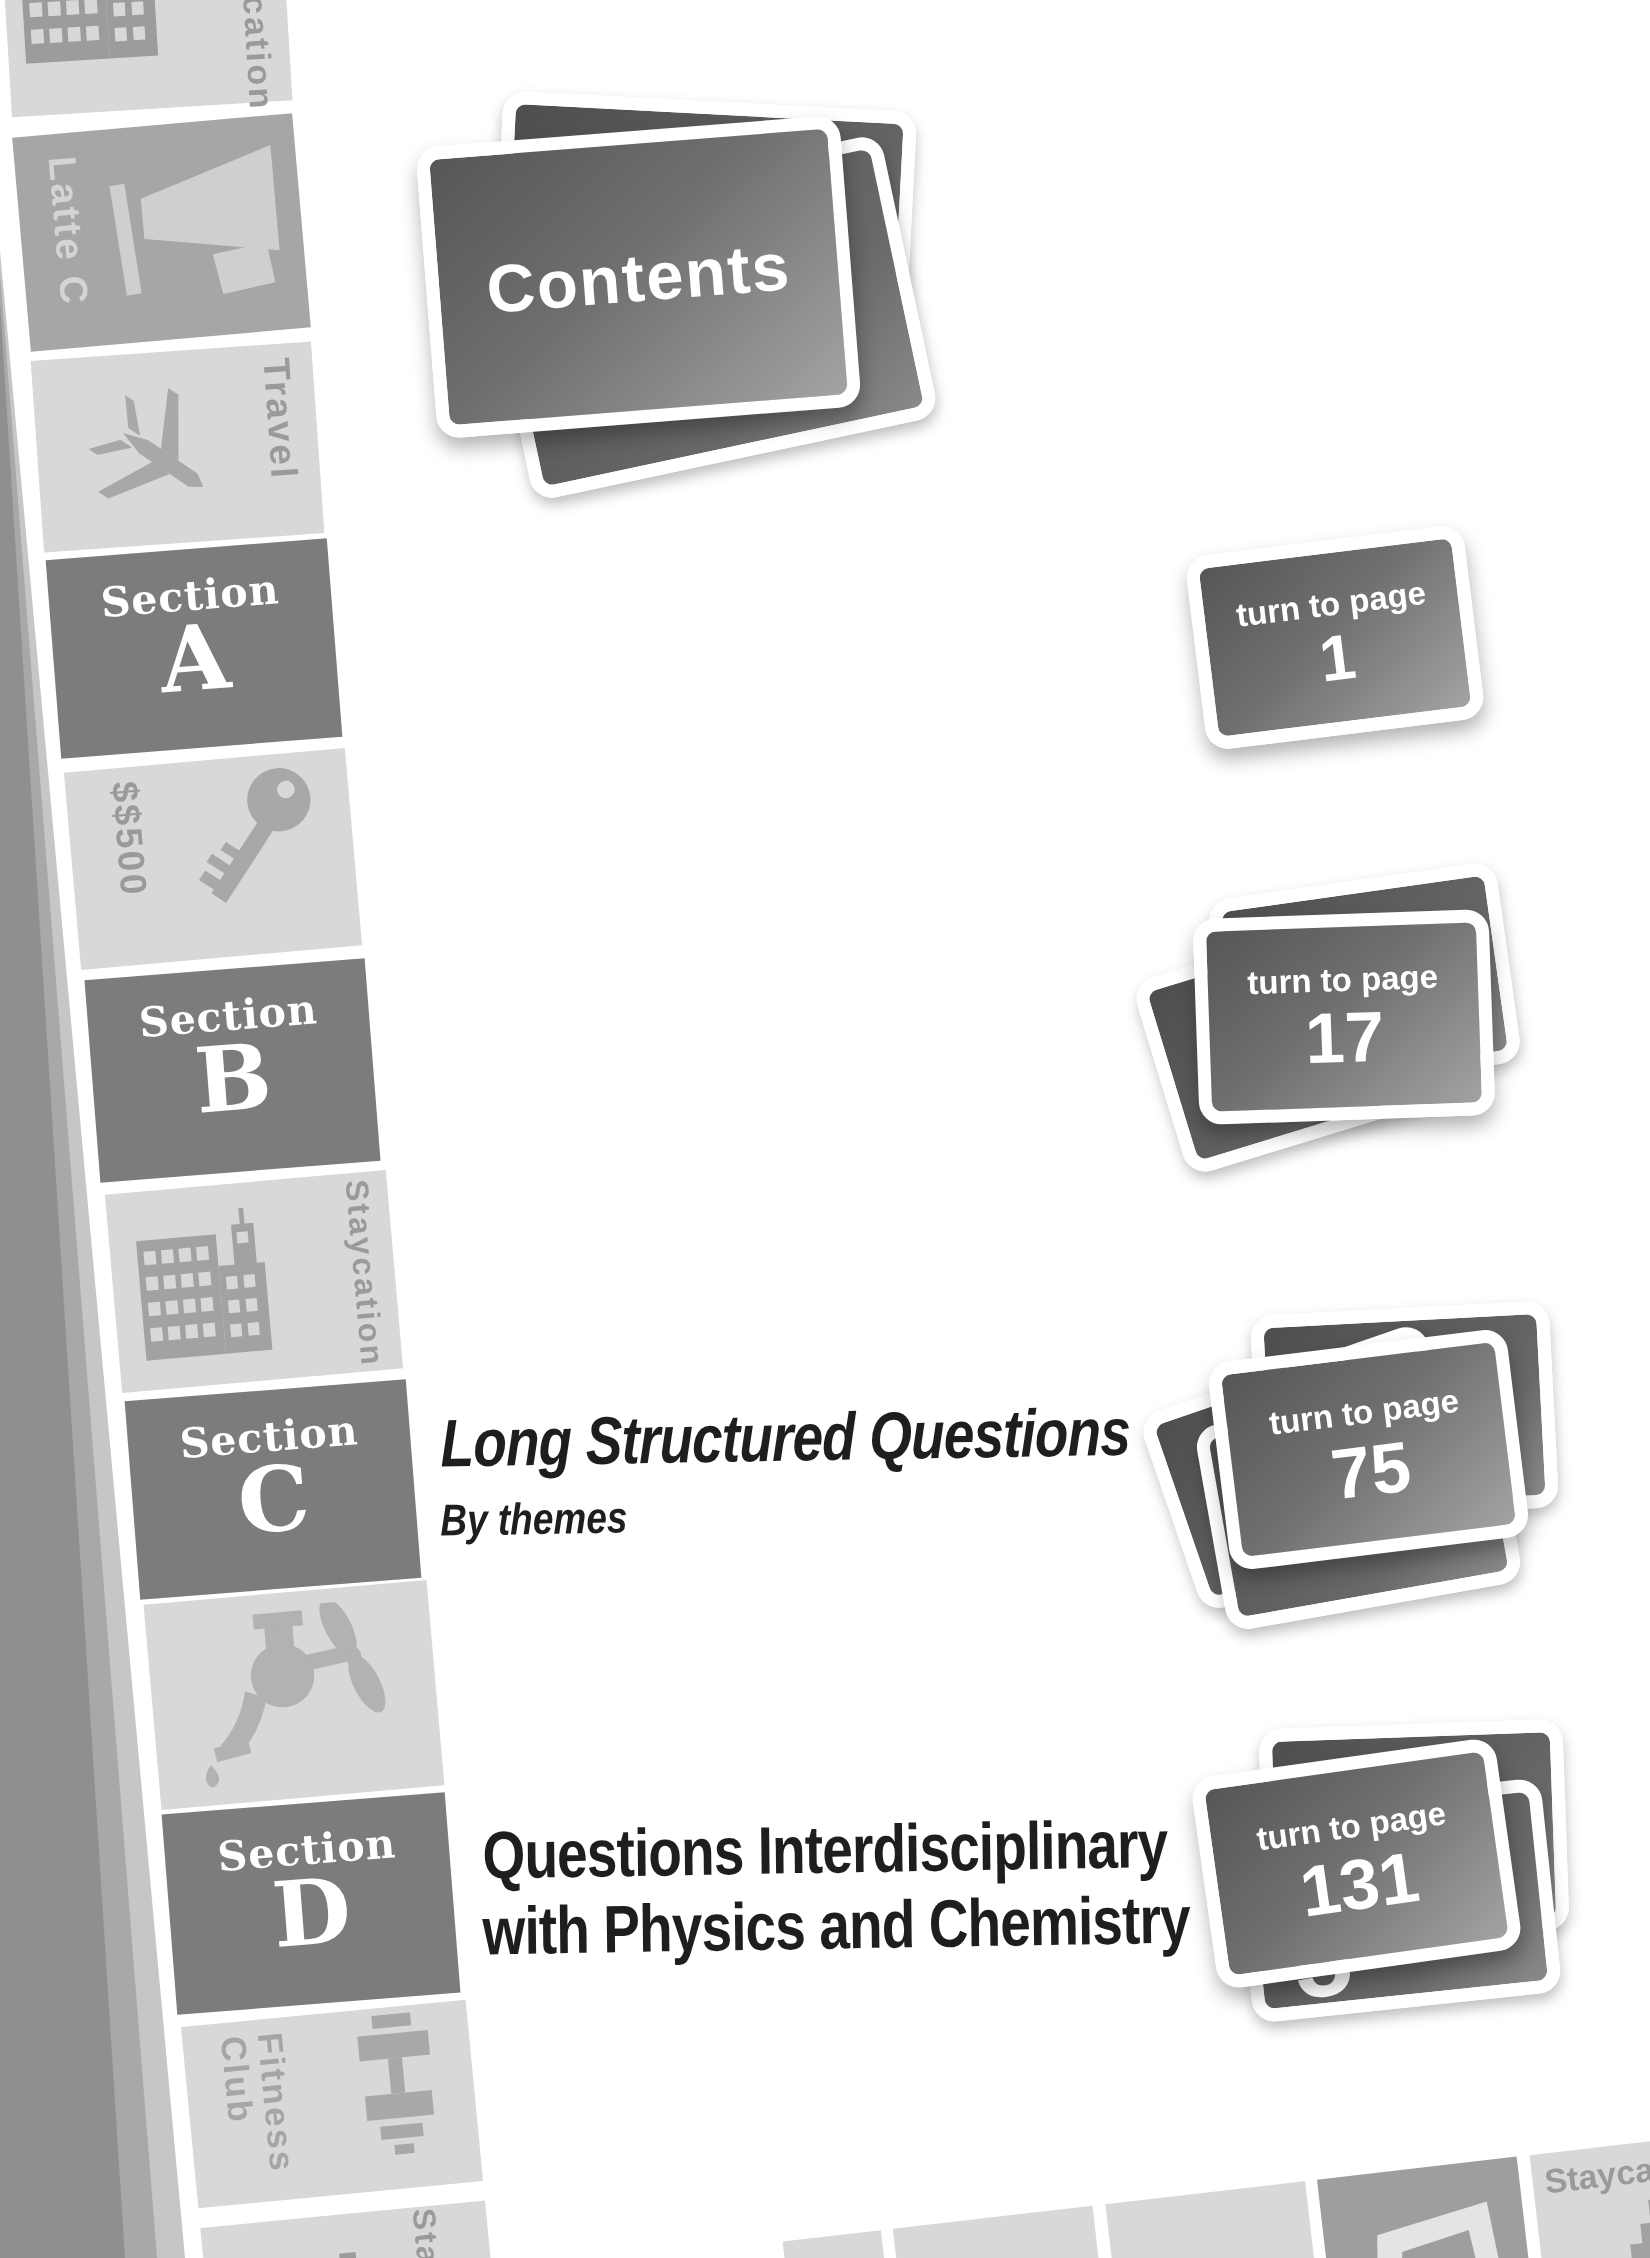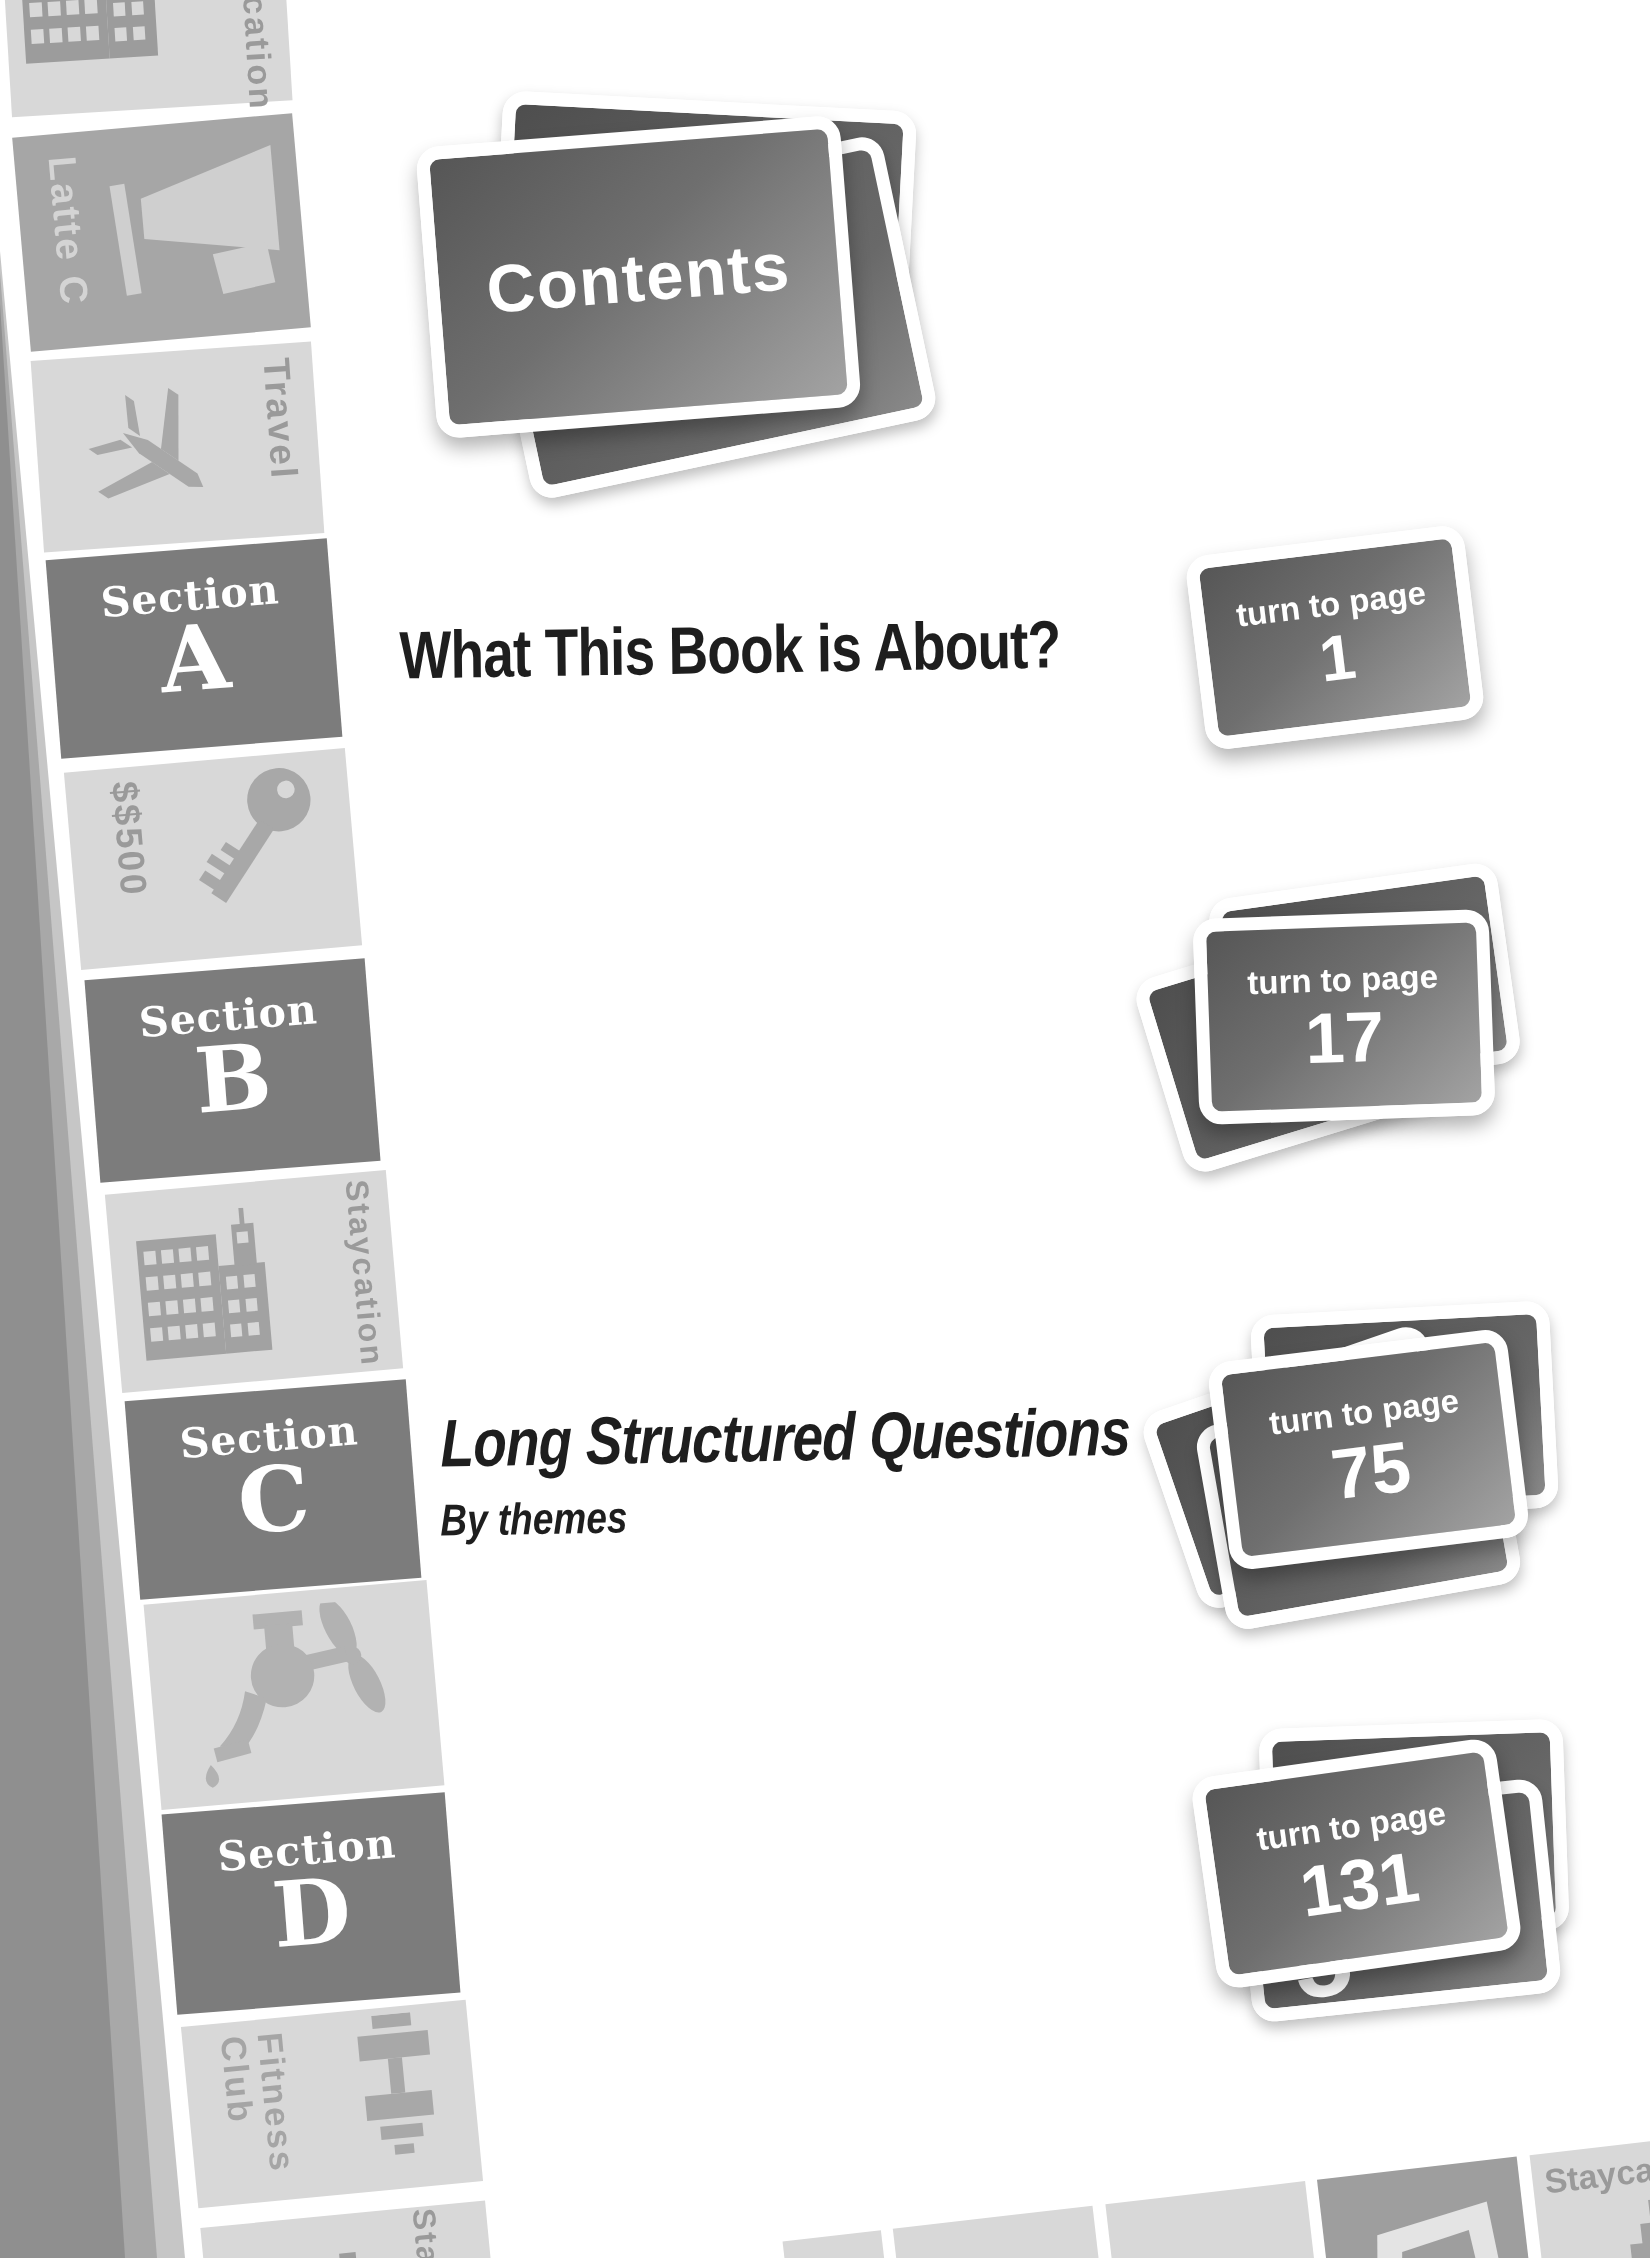--- a/index.html
+++ b/index.html
@@ -273,23 +273,20 @@
   <div class="stack" style="left:415px;top:104px;width:512px;height:371px;">
     <div class="pcard back" style="left:81px;top:-3.5px;width:388px;height:261px;transform:rotate(3deg);"></div>
     <div class="pcard back" style="left:85px;top:69px;width:388px;height:263px;transform:rotate(-12deg);"></div>
     <div class="pcard" style="left:10.6px;top:26.5px;width:399px;height:266px;transform:rotate(-4.5deg);">
       <div class="cinner">
         <span class="contents-label">Contents</span>
       </div>
     </div>
   </div>
 
-  <div class="toc-entry" style="left:399px;top:609px;">
-    <span class="toc-title">What This Book is About?</span>
-  </div>
   <div class="stack" style="left:1186px;top:529px;width:318px;height:229px;">
     <div class="pcard" style="left:8.8px;top:10.6px;width:254px;height:169px;transform:rotate(-7deg);">
       <div class="cinner">
         <span class="card-prefix">turn to page</span>
         <span class="card-number" style="font-size:64px;">1</span>
       </div>
     </div>
   </div>
 
   <div class="stack" style="left:1147px;top:873px;width:371px;height:300px;">
@@ -312,20 +309,24 @@
     <div class="pcard back" style="left:16px;top:67px;width:273px;height:181px;transform:rotate(-19deg);"></div>
     <div class="pcard back" style="left:62px;top:104px;width:273px;height:181px;transform:rotate(-10deg);"></div>
     <div class="pcard" style="left:71px;top:48px;width:275px;height:183px;transform:rotate(-7deg);">
       <div class="cinner">
         <span class="card-prefix">turn to page</span>
         <span class="card-number">75</span>
       </div>
     </div>
   </div>
 
+  <div class="toc-entry" style="left:482px;top:1809px;">
+    <span class="toc-title">Questions Interdisciplinary</span><br>
+    <span class="toc-title">with Physics and Chemistry</span>
+  </div>
   <div class="stack" style="left:1138px;top:1708px;width:423px;height:344px;">
     <div class="pcard back" style="left:124px;top:16px;width:278px;height:185px;transform:rotate(-2deg);"></div>
     <div class="pcard back" style="left:104px;top:85px;width:284px;height:189px;transform:rotate(-6deg);">
       <div class="cinner" style="align-items:flex-start;justify-content:flex-start;">
         <span class="behind-digit">5</span>
       </div>
     </div>
     <div class="pcard" style="left:65px;top:49px;width:281px;height:187px;transform:rotate(-8deg);">
       <div class="cinner">
         <span class="card-prefix">turn to page</span>

